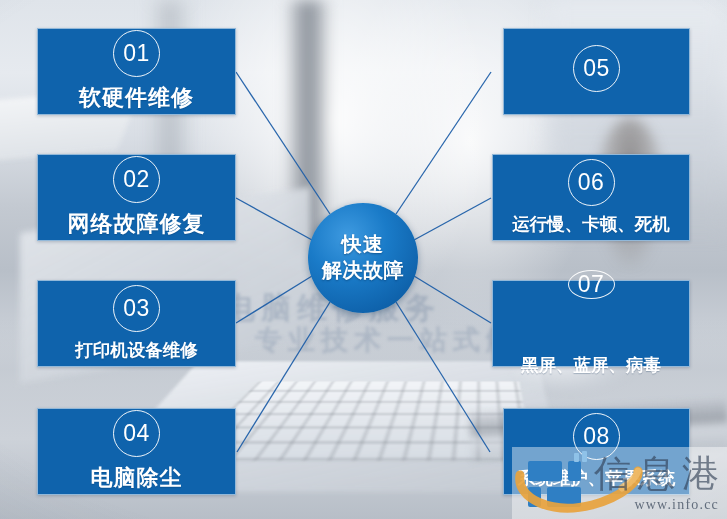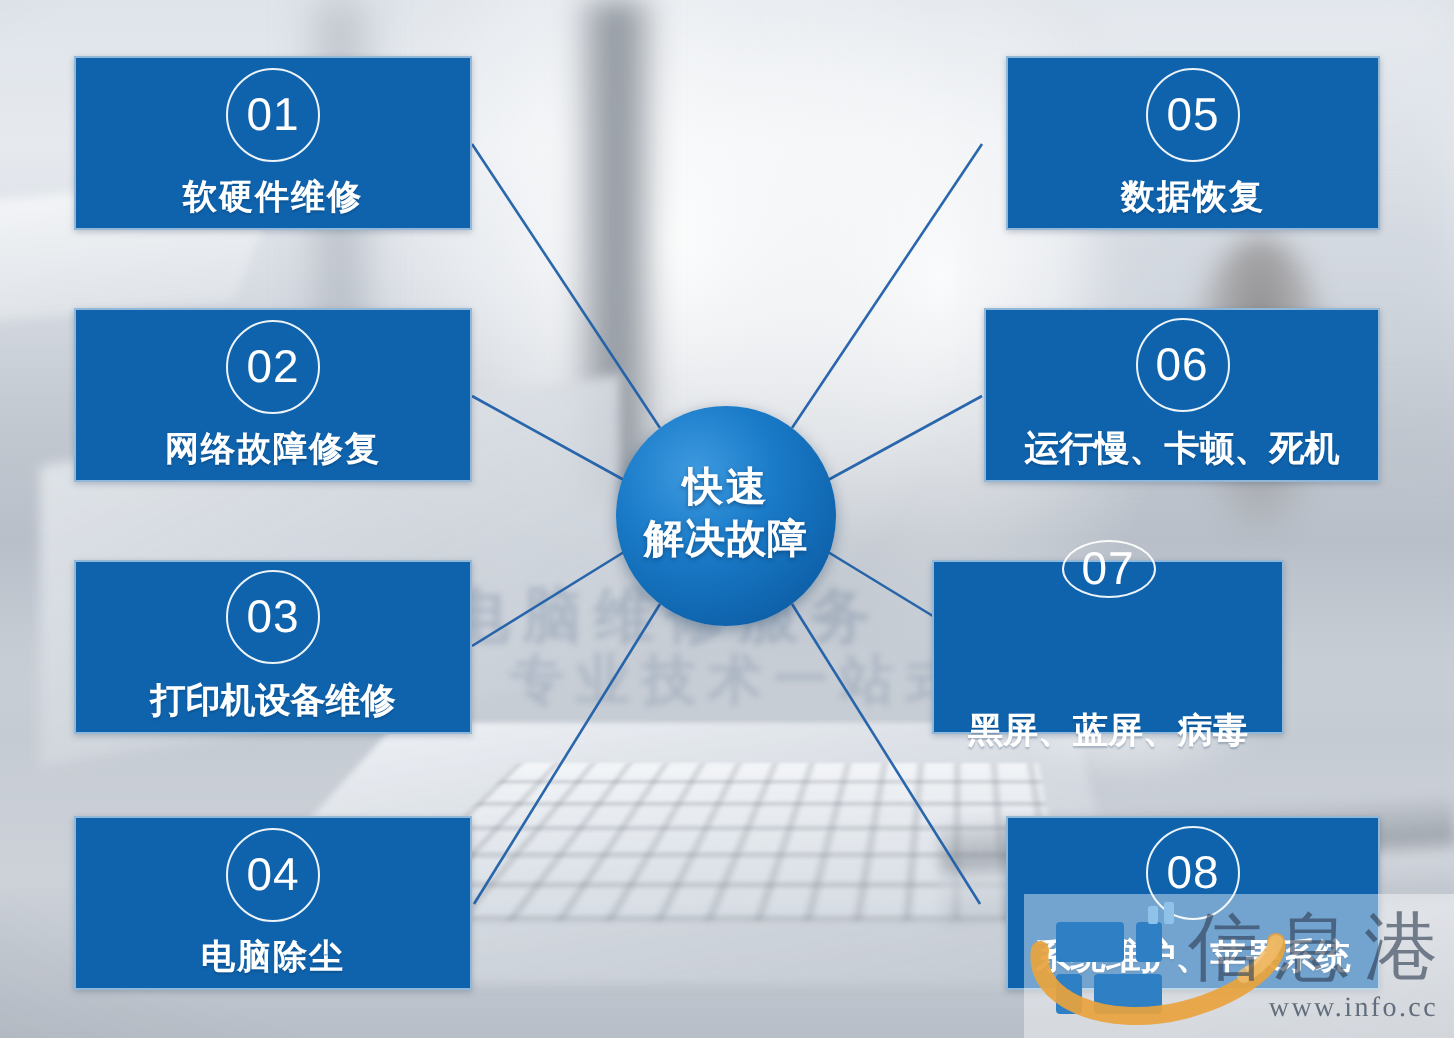--- a/index.html
+++ b/index.html
@@ -168,21 +168,21 @@
     align-items: center;
     justify-content: center;
     color: #ffffff;
     font-size: 23px;
     font-weight: 400;
     letter-spacing: 0.5px;
     margin-bottom: 6px;
   }
   .card .card-label {
     color: #ffffff;
-    font-size: 17px;
+    font-size: 22px;
     font-weight: bold;
     letter-spacing: 1px;
     white-space: nowrap;
     text-shadow: 0 1px 1px rgba(0,40,80,0.25);
   }
   .card.wide .card-label { font-size: 17.5px; letter-spacing: 0px; }
 
   
   #hub {
     position: absolute;
@@ -293,29 +293,28 @@
     <div class="card-label">打印机设备维修</div>
   </div>
 
   <div class="card" style="left:37px; top:408px; width:199px; height:87px;">
     <div class="num-badge">04</div>
     <div class="card-label">电脑除尘</div>
   </div>
 
   <div class="card" style="left:503px; top:28px; width:187px; height:87px;">
     <div class="num-badge">05</div>
-    <div class="card-label">数据恢复</div>
   </div>
 
   <div class="card wide" style="left:492px; top:154px; width:198px; height:87px;">
     <div class="num-badge">06</div>
     <div class="card-label">运行慢、卡顿、死机</div>
   </div>
 
-  <div class="card wide" style="left:466px; top:280px; width:176px; height:87px;gap:48px;">
+  <div class="card wide" style="left:492px; top:280px; width:198px; height:87px;gap:48px;">
     <div class="num-badge">07</div>
     <div class="card-label">黑屏、蓝屏、病毒</div>
   </div>
 
   <div class="card wide" style="left:503px; top:408px; width:187px; height:87px;">
     <div class="num-badge">08</div>
     <div class="card-label">系统维护、苹果系统</div>
   </div>
 
   <div id="hub">

